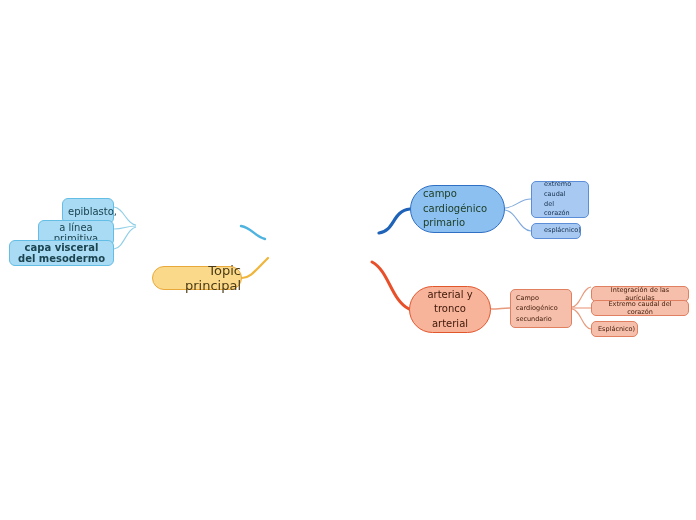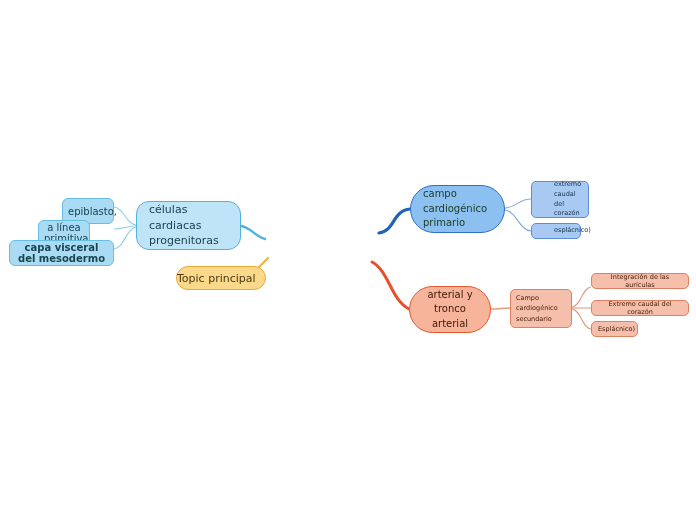--- a/index.html
+++ b/index.html
@@ -75,56 +75,55 @@
     background: #a9dcf4;
     border: 1px solid #63bde4;
     border-radius: 6px;
     color: #1b4350;
     font-size: 10px;
     justify-content: center;
     text-align: center;
     padding: 12px 5px;
   }
   .n-epiblasto  { left: 62px;  top: 198px; width: 52px;  height: 17px; }
-  .n-linea      { left: 38px;  top: 220px; width: 52px;  height: 17px; }
+  .n-linea      { left: 38px;  top: 220px; width: 76px;  height: 17px; }
   .n-capa       { left: 9px;   top: 240px; width: 105px; height: 18px; font-weight: bold; }
 
   
   .n-topic {
     left: 152px; top: 266px;
     width: 90px; height: 24px;
     border-radius: 12px;
     background: #fbd98a;
     border: 1.5px solid #e9a93a;
     color: #4a3a14;
-    font-size: 11px;
+    font-size: 13px;
     justify-content: center;
-    text-align: left;
-    margin-left: 24px;
+    text-align: right;
   }
 
   
   .n-campo1 {
     left: 410px; top: 185px;
     width: 95px; height: 48px;
     border-radius: 24px;
     background: #8cc0f0;
     border: 1.5px solid #2f6fc4;
     padding: 0 12px;
     font-size: 10px;
     color: #1b3b22;
     line-height: 1.45;
   }
   .leaf-blue {
     background: #a8c9f2;
     border: 1px solid #5b8ed6;
     border-radius: 5px;
     color: #17304c;
     font-size: 6.5px;
-    padding: 0 22px;
+    padding: 0 12px;
     line-height: 1.5;
   }
   .n-extremo1   { left: 531px; top: 181px; width: 58px; height: 37px; }
   .n-esplacnico1{ left: 531px; top: 223px; width: 50px; height: 16px;
                   justify-content: center; text-align: center; }
 
   
   .n-arterial {
     left: 409px; top: 286px;
     width: 82px; height: 47px;
@@ -151,21 +150,21 @@
   .leaf-salmon {
     background: #f6bfab;
     border: 1px solid #e08060;
     border-radius: 5px;
     color: #46200f;
     font-size: 6.5px;
     padding: 0 6px;
     justify-content: center;
     text-align: center;
   }
-  .n-integracion { left: 591px; top: 273px; width: 98px; height: 16px; }
+  .n-integracion { left: 591px; top: 286px; width: 98px; height: 16px; }
   .n-extremo2    { left: 591px; top: 300px; width: 98px; height: 16px; }
   .n-esplacnico2 { left: 591px; top: 321px; width: 47px; height: 16px; }
 </style>
 </head>
 <body>
 
 <div id="canvas">
 
   <svg id="edges" viewBox="0 0 696 520" xmlns="http://www.w3.org/2000/svg">
 
@@ -185,25 +184,20 @@
     <path d="M 505 210 C 517 212 519 230 531 231" fill="none" stroke="#7fa9dd" stroke-width="1.1"></path>
 
     <path d="M 491 309 C 500 309 502 308 510 308" fill="none" stroke="#e79a7c" stroke-width="1.4"></path>
 
     <path d="M 572 307 C 581 306 582 288 591 287" fill="none" stroke="#e79a7c" stroke-width="1.1"></path>
     <path d="M 572 308 C 581 308 582 308 591 308" fill="none" stroke="#e79a7c" stroke-width="1.1"></path>
     <path d="M 572 309 C 581 310 582 328 591 329" fill="none" stroke="#e79a7c" stroke-width="1.1"></path>
   </svg>
 
 
-  <div class="node n-celulas">
-    <span class="lbl">células
-cardiacas
-progenitoras</span>
-  </div>
 
   <div class="node leaf-cyan n-epiblasto">
     <span class="lbl">epiblasto,</span>
   </div>
   <div class="node leaf-cyan n-linea">
     <span class="lbl">a línea primitiva</span>
   </div>
   <div class="node leaf-cyan n-capa">
     <span class="lbl">capa visceral del mesodermo</span>
   </div>

